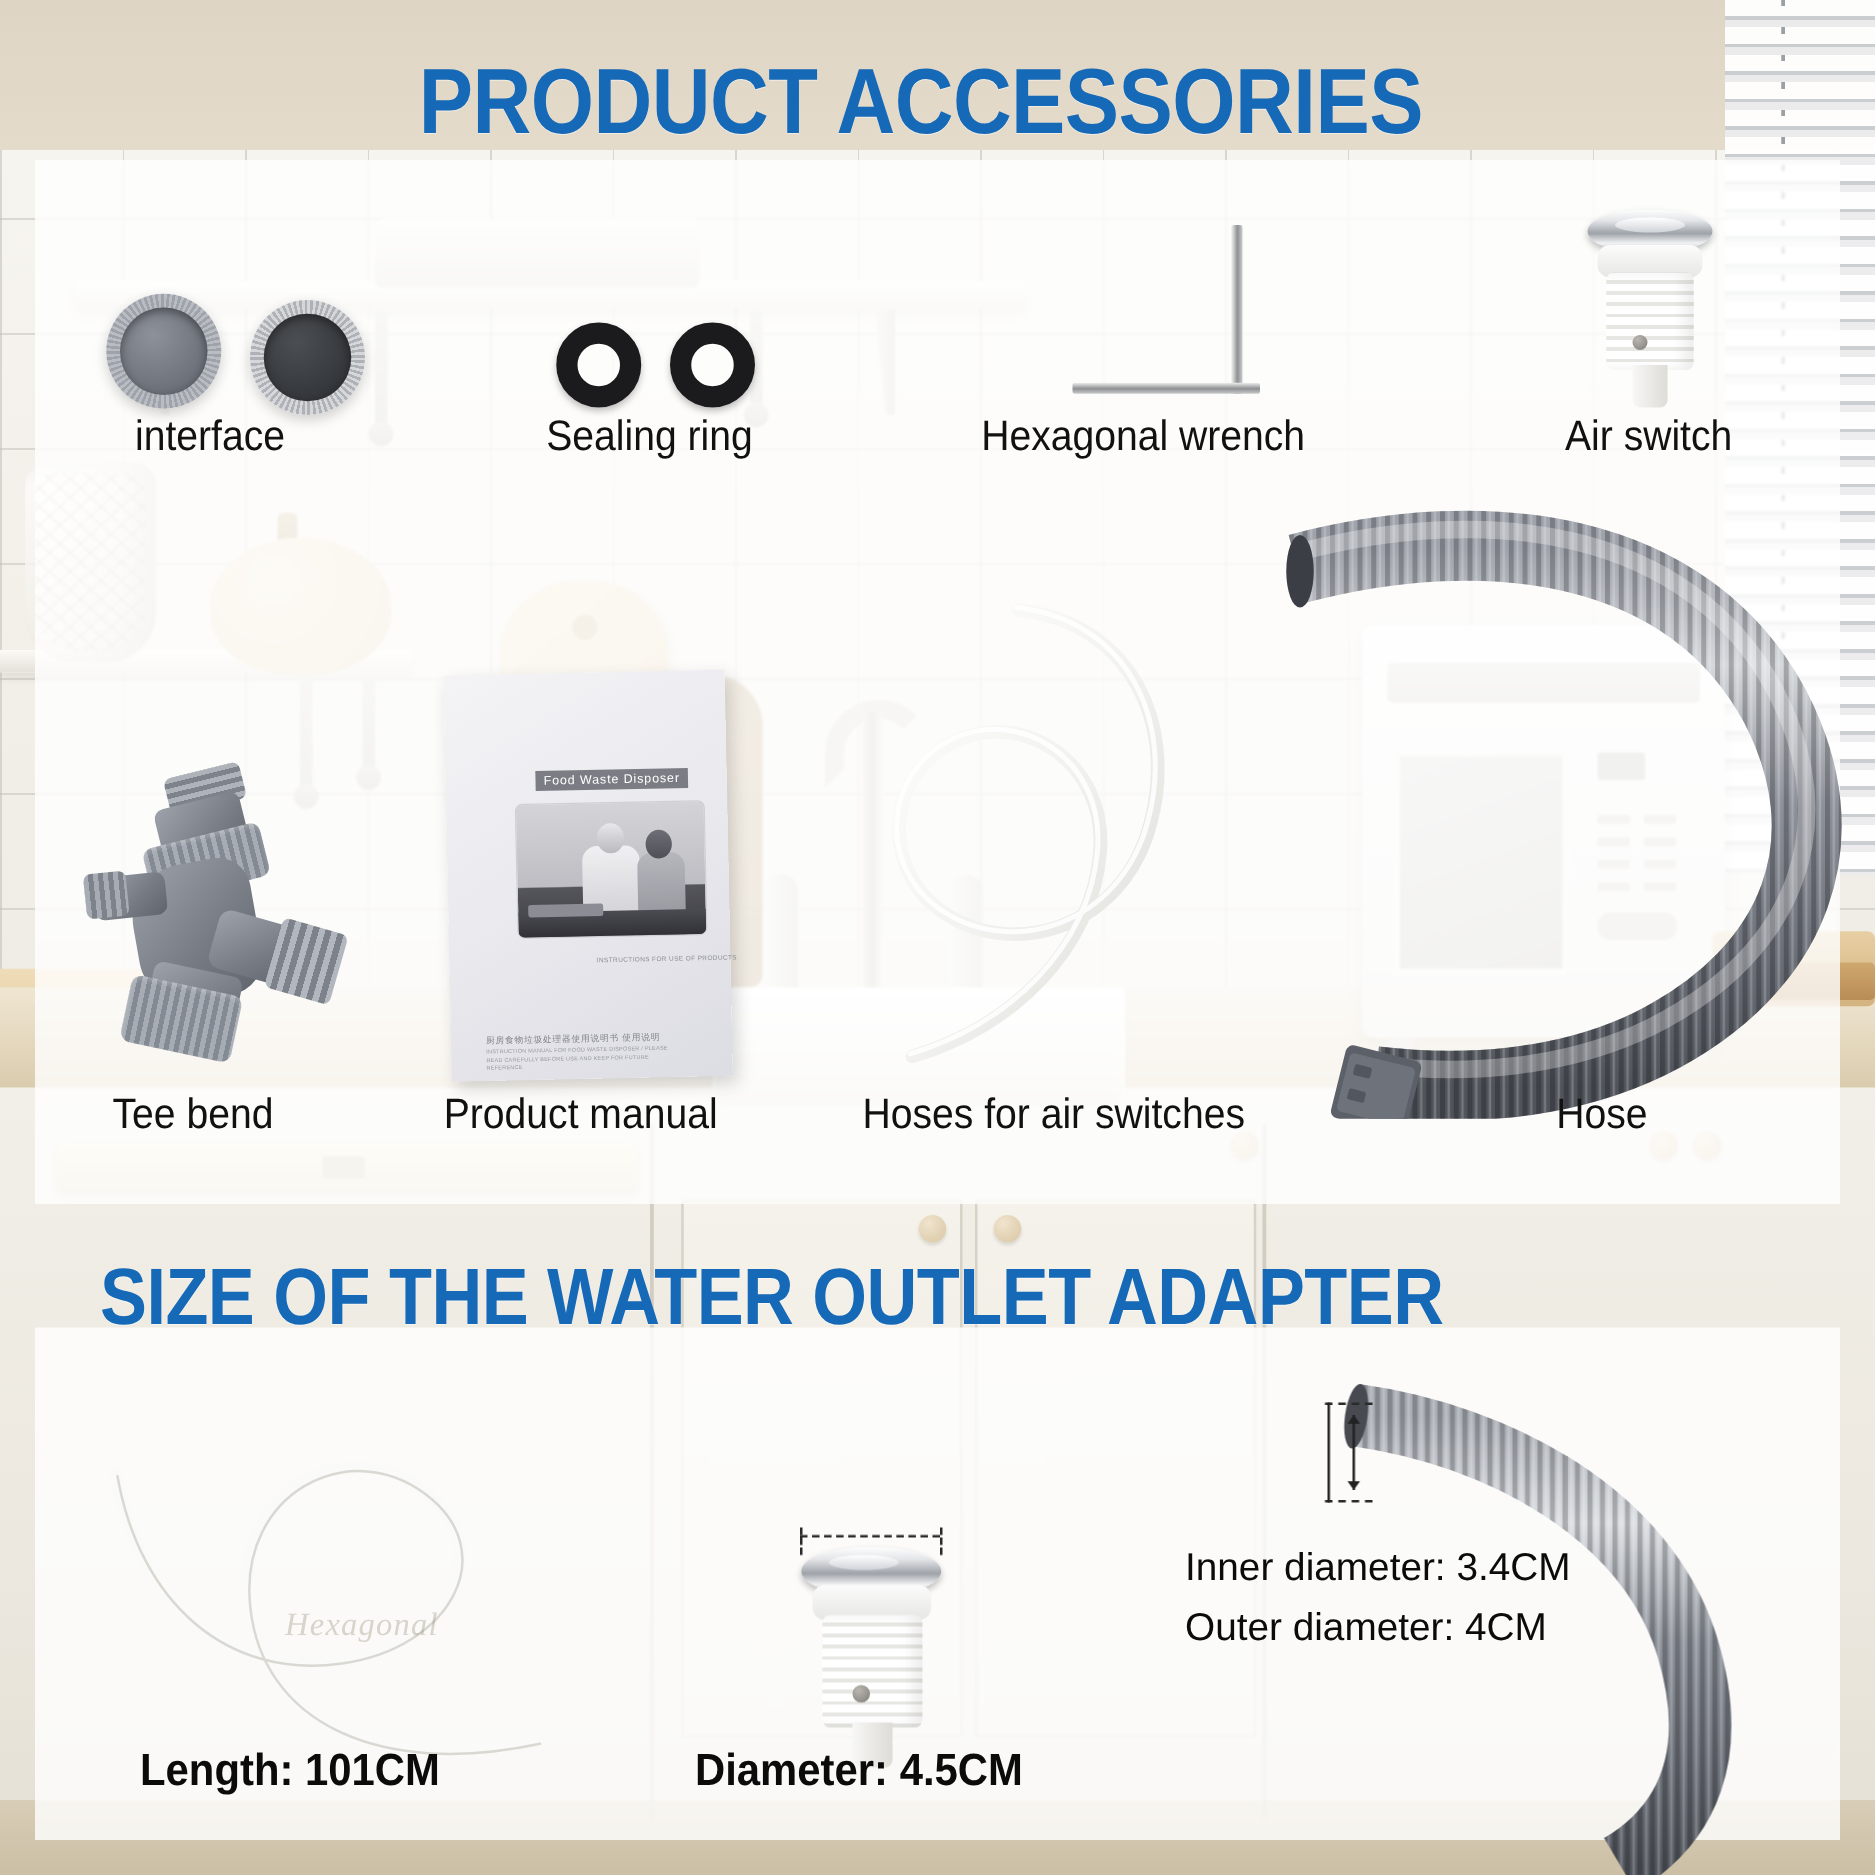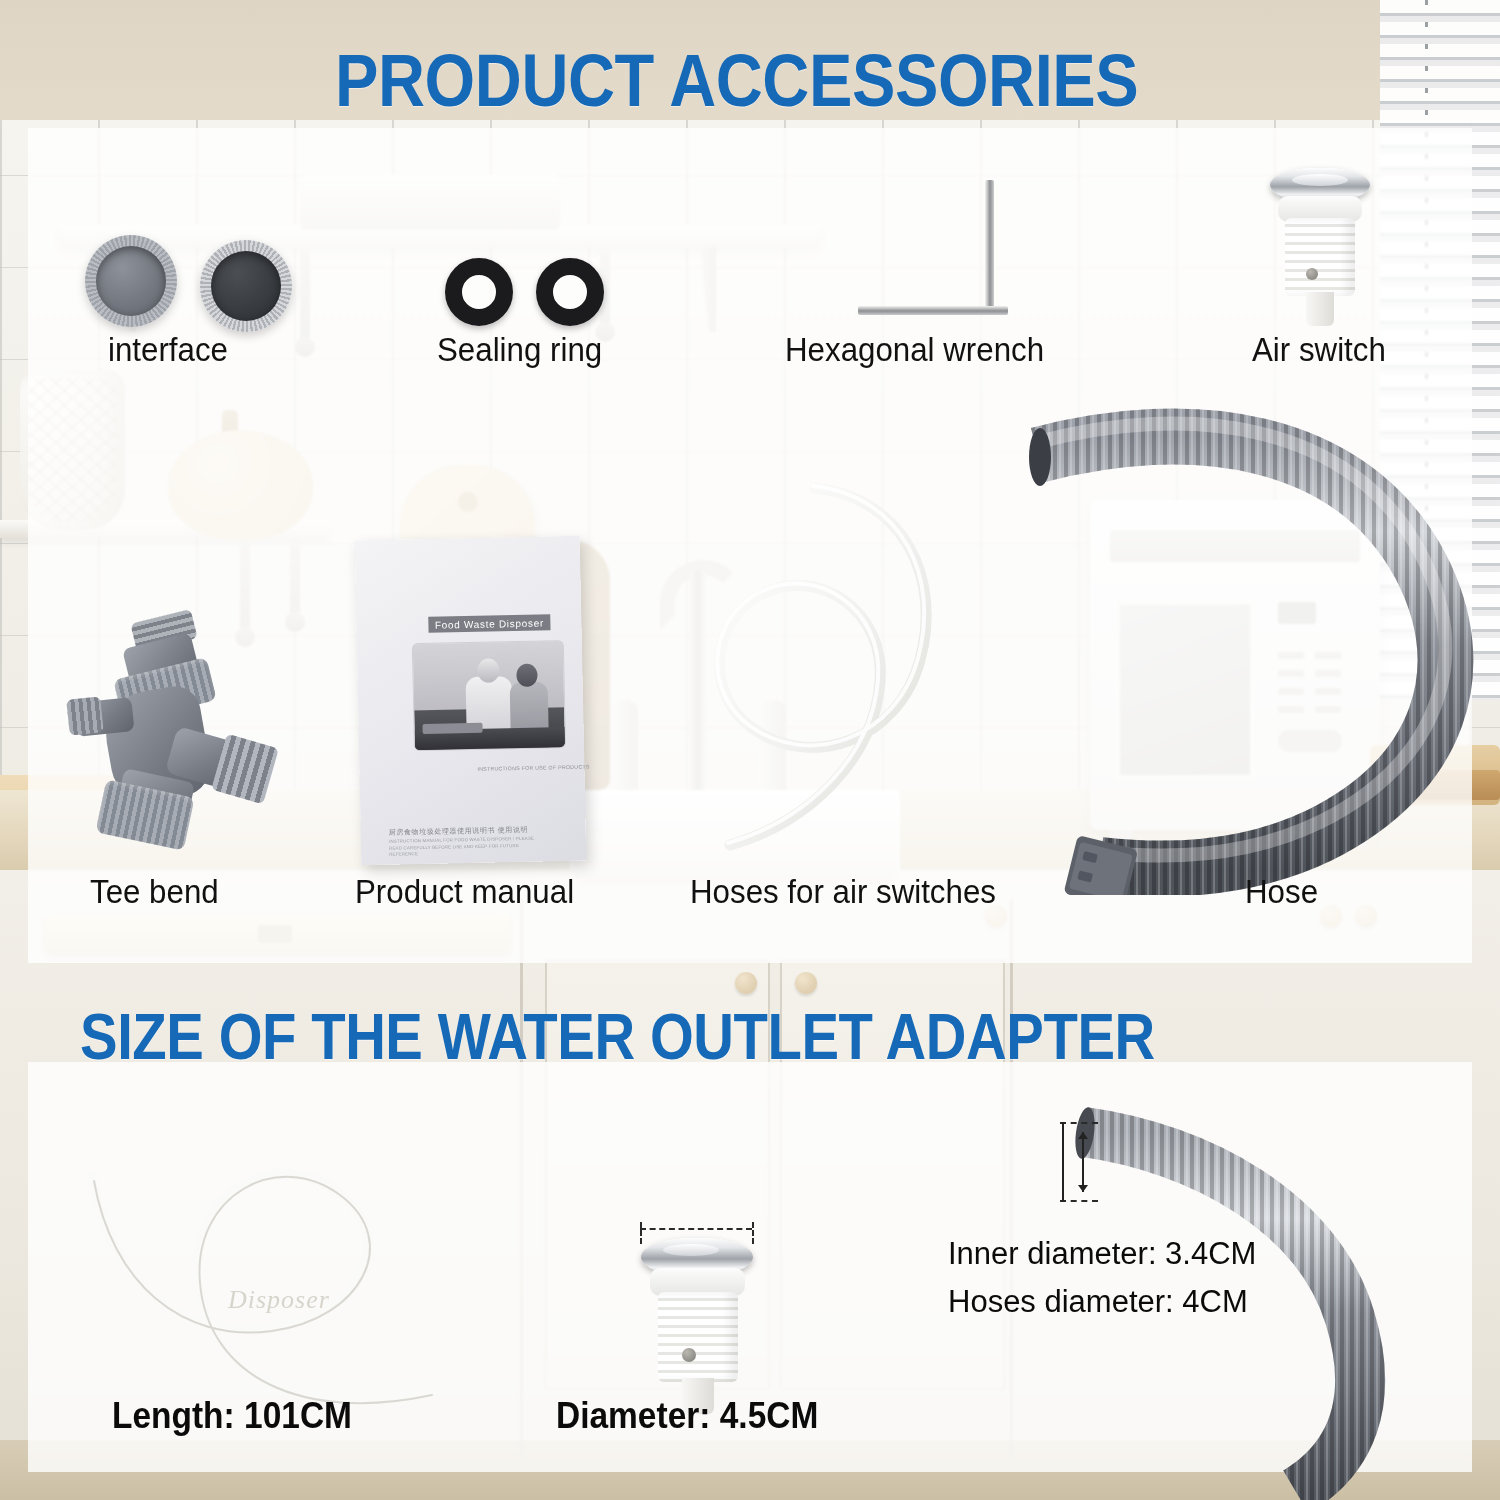--- a/index.html
+++ b/index.html
@@ -582,21 +582,21 @@
   <path d="M 125,18 C 215,28 252,110 230,190 C 208,272 120,300 62,258 C 14,223 20,150 72,124 C 128,96 196,140 190,212 C 184,288 120,352 40,375" fill="none" stroke="rgba(255,255,255,.85)" stroke-width="4" stroke-linecap="round" transform="translate(-2,-2)"></path>
 </svg>
 <div class="plabel" style="left:690px; top:872px;">Hoses for air switches</div>
 
 <div class="plabel" style="left:1245px; top:872px;">Hose</div>
 
 <svg class="part" style="left:70px; top:1130px;" width="420" height="290">
   <path d="M 22,48 C 40,150 110,210 200,198 C 290,186 330,108 268,62 C 206,16 120,62 128,150 C 136,244 230,290 360,262" fill="none" stroke="#fafaf8" stroke-width="10" stroke-linecap="round"></path>
   <path d="M 22,48 C 40,150 110,210 200,198 C 290,186 330,108 268,62 C 206,16 120,62 128,150 C 136,244 230,290 360,262" fill="none" stroke="rgba(210,208,200,.8)" stroke-width="2" stroke-linecap="round" transform="translate(2,3)"></path>
 </svg>
-<div class="watermark" style="left:228px; top:1285px;">Disposer</div>
+<div class="watermark" style="left:228px; top:1285px;">Hexagonal</div>
 <div class="size-label" style="left:112px; top:1395px;">Length: 101CM</div>
 
 <div class="part">
 
   <div class="dim-h" style="left:640px; top:1228px; width:112px;"></div>
   <div class="dim-v" style="left:640px; top:1222px; height:22px;"></div>
   <div class="dim-v" style="left:752px; top:1222px; height:22px;"></div>
 
   <div class="as-cap" style="left:641px; top:1238px; width:112px; height:38px;"></div>
   <div class="as-collar" style="left:650px; top:1268px; width:95px; height:28px;"></div>
@@ -624,13 +624,13 @@
   <path d="M 34,32 C 150,48 268,112 300,218 C 326,304 300,360 246,392" fill="none" stroke="url(#ribs2)" stroke-width="50" stroke-linecap="butt" opacity=".7"></path>
   <ellipse cx="35" cy="33" rx="9" ry="26" fill="#474a50" transform="rotate(8 35 33)"></ellipse>
 </svg>
 
 <div class="dim-h" style="left:1060px; top:1122px; width:38px;"></div>
 <div class="dim-h" style="left:1060px; top:1200px; width:38px;"></div>
 <div class="dim-solid-v" style="left:1062px; top:1122px; height:80px;"></div>
 <div class="dim-arrow-v" style="left:1082px; top:1132px; height:60px;"></div>
 
 <div class="dim-label" style="left:948px; top:1236px;">Inner diameter: 3.4CM</div>
-<div class="dim-label" style="left:948px; top:1284px;">Hoses diameter: 4CM</div>
+<div class="dim-label" style="left:948px; top:1284px;">Outer diameter: 4CM</div>
 
 </body></html>

